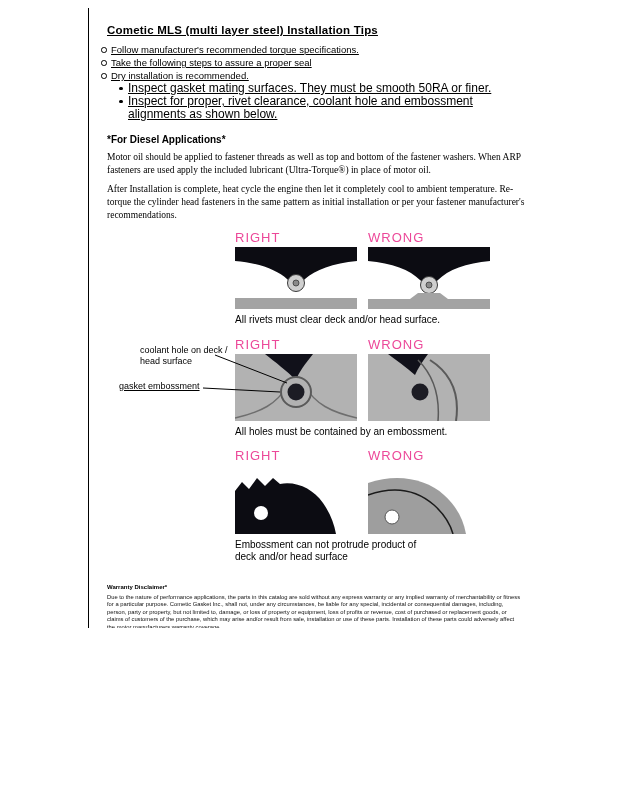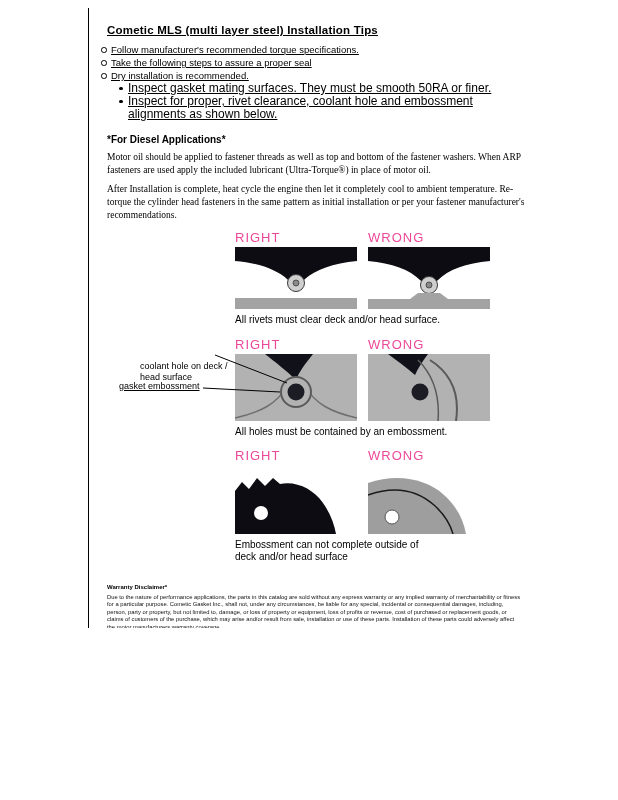--- a/index.html
+++ b/index.html
@@ -28,21 +28,21 @@
   .figures { margin-top:8px; }
   .fig-row { position:relative; margin-bottom:11px; width:490px; }
   .fig-pair { display:flex; gap:11px; margin-left:128px; }
   .fig-col { width:122px; }
   .fig-label { font-size:13px; letter-spacing:1px; text-align:left; margin-bottom:2px; color:#ec4899; }
   .fig-col svg { display:block; }
   .fig-caption { font-size:10px; line-height:11.5px; margin-top:5px; margin-left:128px; }
   .fig-caption.narrow { width:200px; }
 
   .callout { position:absolute; font-size:9px; line-height:11px; color:#000; }
-  .callout-hole { left:33px; top:24px; width:88px; }
+  .callout-hole { left:33px; top:8px; width:88px; }
   .callout-emb { left:12px; top:44px; width:95px;text-decoration:underline; }
   .callout-lines { position:absolute; left:0; top:0; pointer-events:none; }
 
   .legal { margin-top:22px; width:416px; }
   .legal-heading { font-size:6px; font-weight:bold; margin-bottom:4px; }
   .legal p { font-size:5.8px; line-height:7.4px; margin-bottom:4.5px; color:#111; }
 
   .doc-number { position:absolute; left:388px; top:758px; font-size:13px; letter-spacing:0.3px; }
 </style>
 </head>
@@ -141,21 +141,21 @@
           <div class="fig-col">
             <div class="fig-label">WRONG</div>
             <svg width="122" height="69" viewBox="0 0 122 69">
               <rect width="122" height="69" fill="#ffffff"></rect>
               <path d="M0,18 C30,8 58,14 76,30 C88,41 95,53 98,69 L0,69 Z" fill="#9e9e9e"></path>
               <path d="M0,30 C28,20 50,26 66,40 C76,49 82,58 85,69" stroke="#1a1a1a" stroke-width="1.5" fill="none"></path>
               <circle cx="24" cy="52" r="7" fill="#ffffff" stroke="#555555" stroke-width="1"></circle>
             </svg>
           </div>
         </div>
-        <div class="fig-caption narrow">Embossment can not complete outside of deck and/or head surface</div>
+        <div class="fig-caption narrow">Embossment can not protrude product of deck and/or head surface</div>
       </div>
 
     </div>
 
     <div class="legal">
       <div class="legal-heading">Warranty Disclaimer*</div>
       <p>Due to the nature of performance applications, the parts in this catalog are sold without any express warranty or any implied warranty of merchantability or fitness for a particular purpose.  Cometic Gasket Inc., shall not, under any circumstances, be liable for any special, incidental or consequential damages, including, person, party or property, but not limited to, damage, or loss of property or equipment, loss of profits or revenue, cost of purchased or replacement goods, or claims of customers of the purchase, which may arise and/or result from sale, installation or use of these parts.  Installation of these parts could adversely affect the motor manufacturers warranty coverage.</p>
       <p>VENUE-The agreed upon venue, in the event of dispute whatsoever between the parties, whether instituted by either party, including, but not limited to, contract terms, payment terms, delivery, type, defects, sufficiency of product, shall be the Court of Common Pleas, Lake County, Ohio or the Painesville Municipal Court, Lake County, Ohio, depending on the amount in controversy. This agreement shall be governed by and construed under the laws of the State of Ohio.</p>
       <p>All prices and terms are subject to change without notice.</p>
       <p>Terms COD- Secured with a completed dealer/jobber application on File, COD-Company check with a current credit card number on file.  Open accounts may be established by well rated firms.  A credit application is available upon request.  Open accounts are due payable Net 30 days from date of invoice.  No statement will be sent.  If an account becomes 60 or more days past due, it is subject to being placed on credit hold.  No orders will be shipped or new orders accepted until past due balance is paid.  If an account becomes 90 or more days past due, it is subject to being placed for collections.  All costs of collection are the responsibility of the customer, including attorney fees, court costs, and other expenses of litigation.</p>

